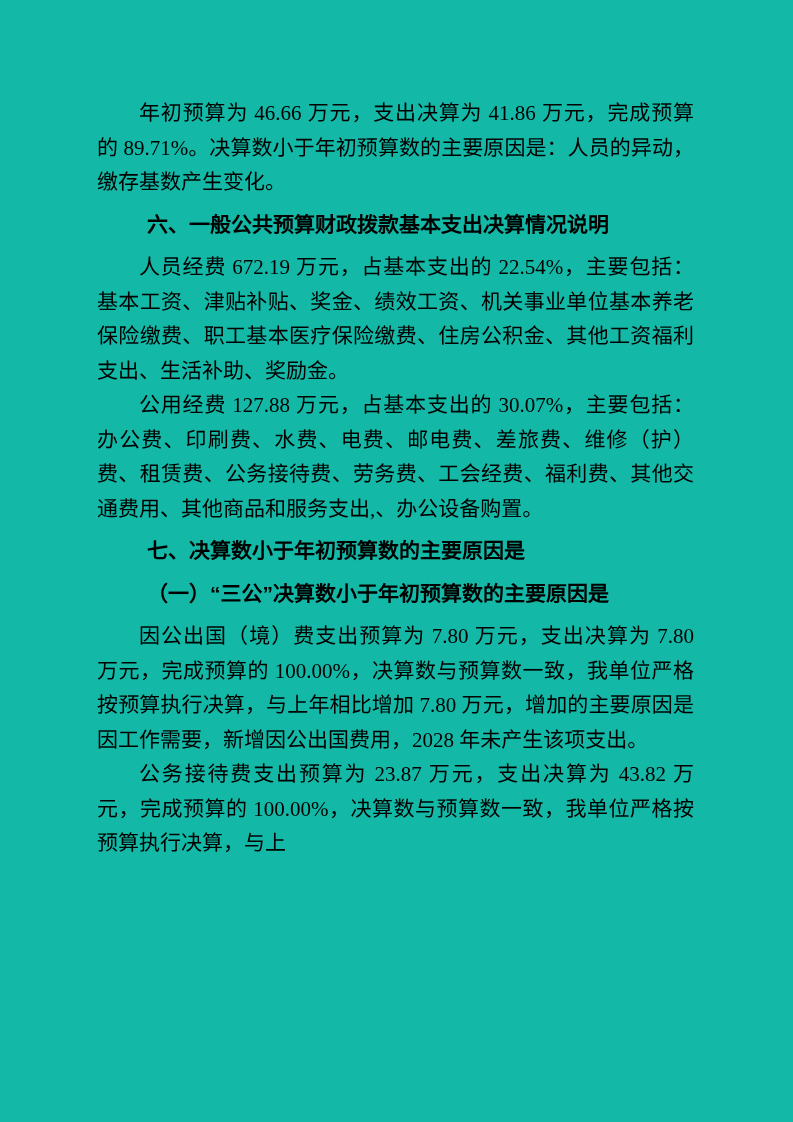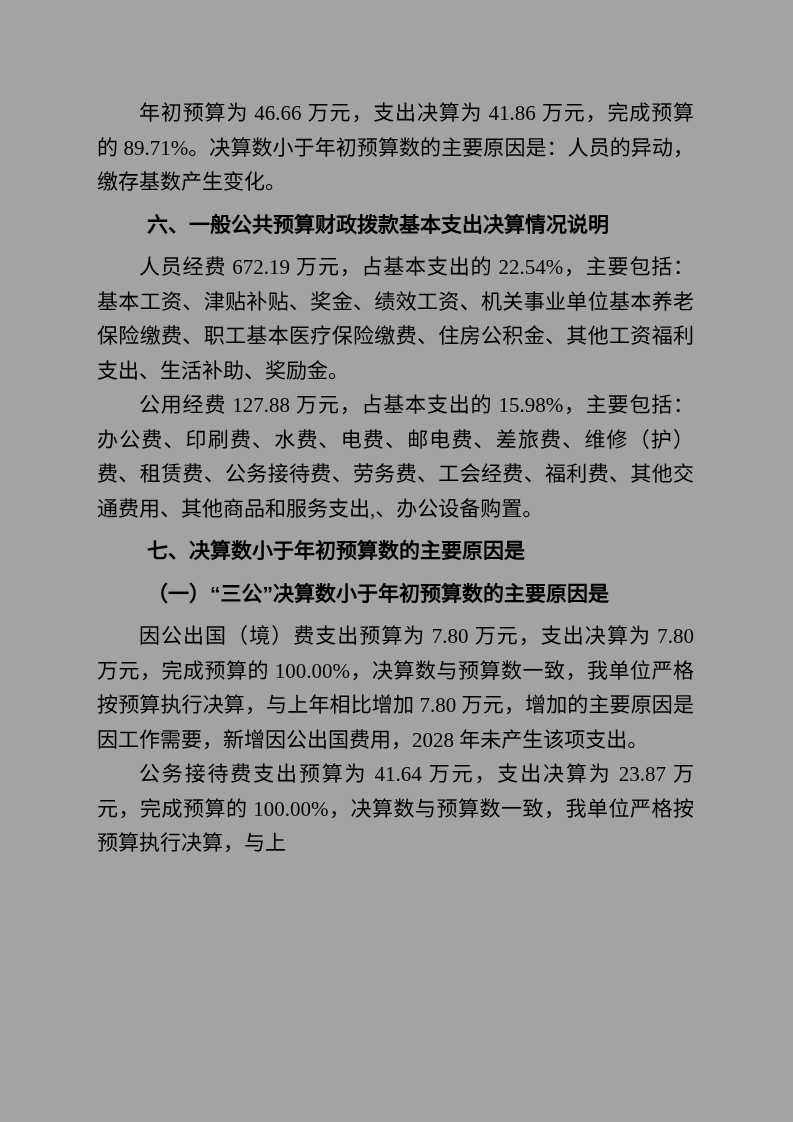--- a/index.html
+++ b/index.html
@@ -4,21 +4,21 @@
 <style>
   html, body {
     margin: 0;
     padding: 0;
     background: #ffffff;
   }
   .page {
     position: relative;
     width: 793px;
     height: 1122px;
-    background: #a3a3a3;
+    background: #14b8a6;
     overflow: hidden;
   }
   .content {
     position: absolute;
     left: 97px;
     top: 96px;
     width: 597px;
     color: #000000;
   }
   .para {
@@ -44,19 +44,19 @@
   }
 </style>
 </head>
 <body>
 
 <div class="page">
   <div class="content">
     <p class="para">年初预算为 46.66 万元，支出决算为 41.86 万元，完成预算的 89.71%。决算数小于年初预算数的主要原因是：人员的异动，缴存基数产生变化。</p>
     <h2 class="heading">六、一般公共预算财政拨款基本支出决算情况说明</h2>
     <p class="para">人员经费 672.19 万元，占基本支出的 22.54%，主要包括：基本工资、津贴补贴、奖金、绩效工资、机关事业单位基本养老保险缴费、职工基本医疗保险缴费、住房公积金、其他工资福利支出、生活补助、奖励金。</p>
-    <p class="para">公用经费 127.88 万元，占基本支出的 15.98%，主要包括：办公费、印刷费、水费、电费、邮电费、差旅费、维修（护）费、租赁费、公务接待费、劳务费、工会经费、福利费、其他交通费用、其他商品和服务支出,、办公设备购置。</p>
+    <p class="para">公用经费 127.88 万元，占基本支出的 30.07%，主要包括：办公费、印刷费、水费、电费、邮电费、差旅费、维修（护）费、租赁费、公务接待费、劳务费、工会经费、福利费、其他交通费用、其他商品和服务支出,、办公设备购置。</p>
     <h2 class="heading">七、决算数小于年初预算数的主要原因是</h2>
     <h3 class="heading">（一）“三公”决算数小于年初预算数的主要原因是</h3>
     <p class="para">因公出国（境）费支出预算为 7.80 万元，支出决算为 7.80 万元，完成预算的 100.00%，决算数与预算数一致，我单位严格按预算执行决算，与上年相比增加 7.80 万元，增加的主要原因是因工作需要，新增因公出国费用，2028 年未产生该项支出。</p>
-    <p class="para">公务接待费支出预算为 41.64 万元，支出决算为 23.87 万元，完成预算的 100.00%，决算数与预算数一致，我单位严格按预算执行决算，与上</p>
+    <p class="para">公务接待费支出预算为 23.87 万元，支出决算为 43.82 万元，完成预算的 100.00%，决算数与预算数一致，我单位严格按预算执行决算，与上</p>
   </div>
 </div>
 
 </body></html>

